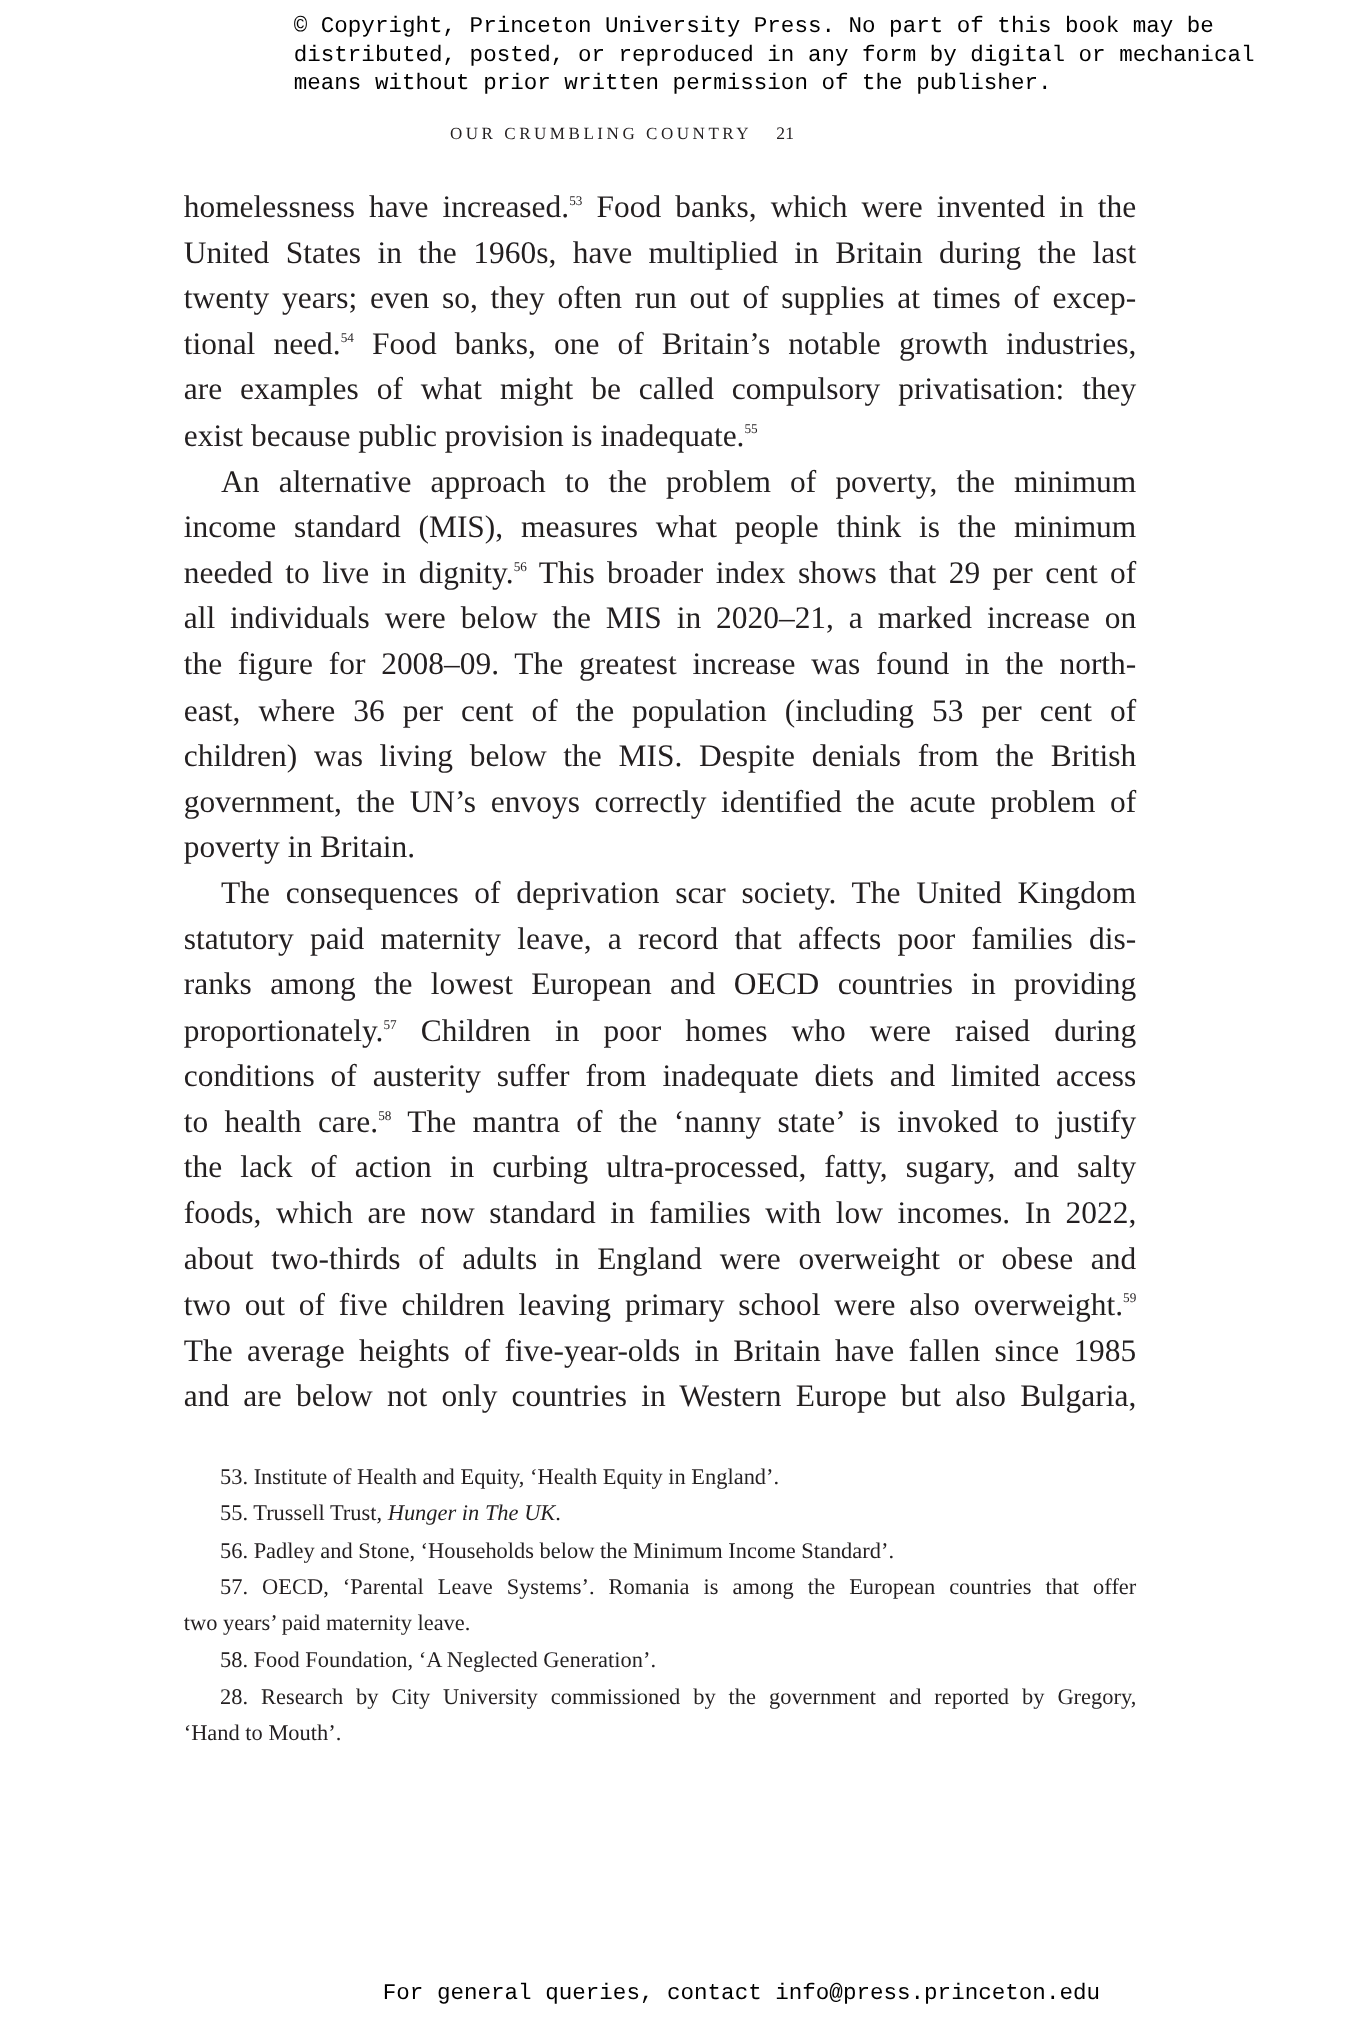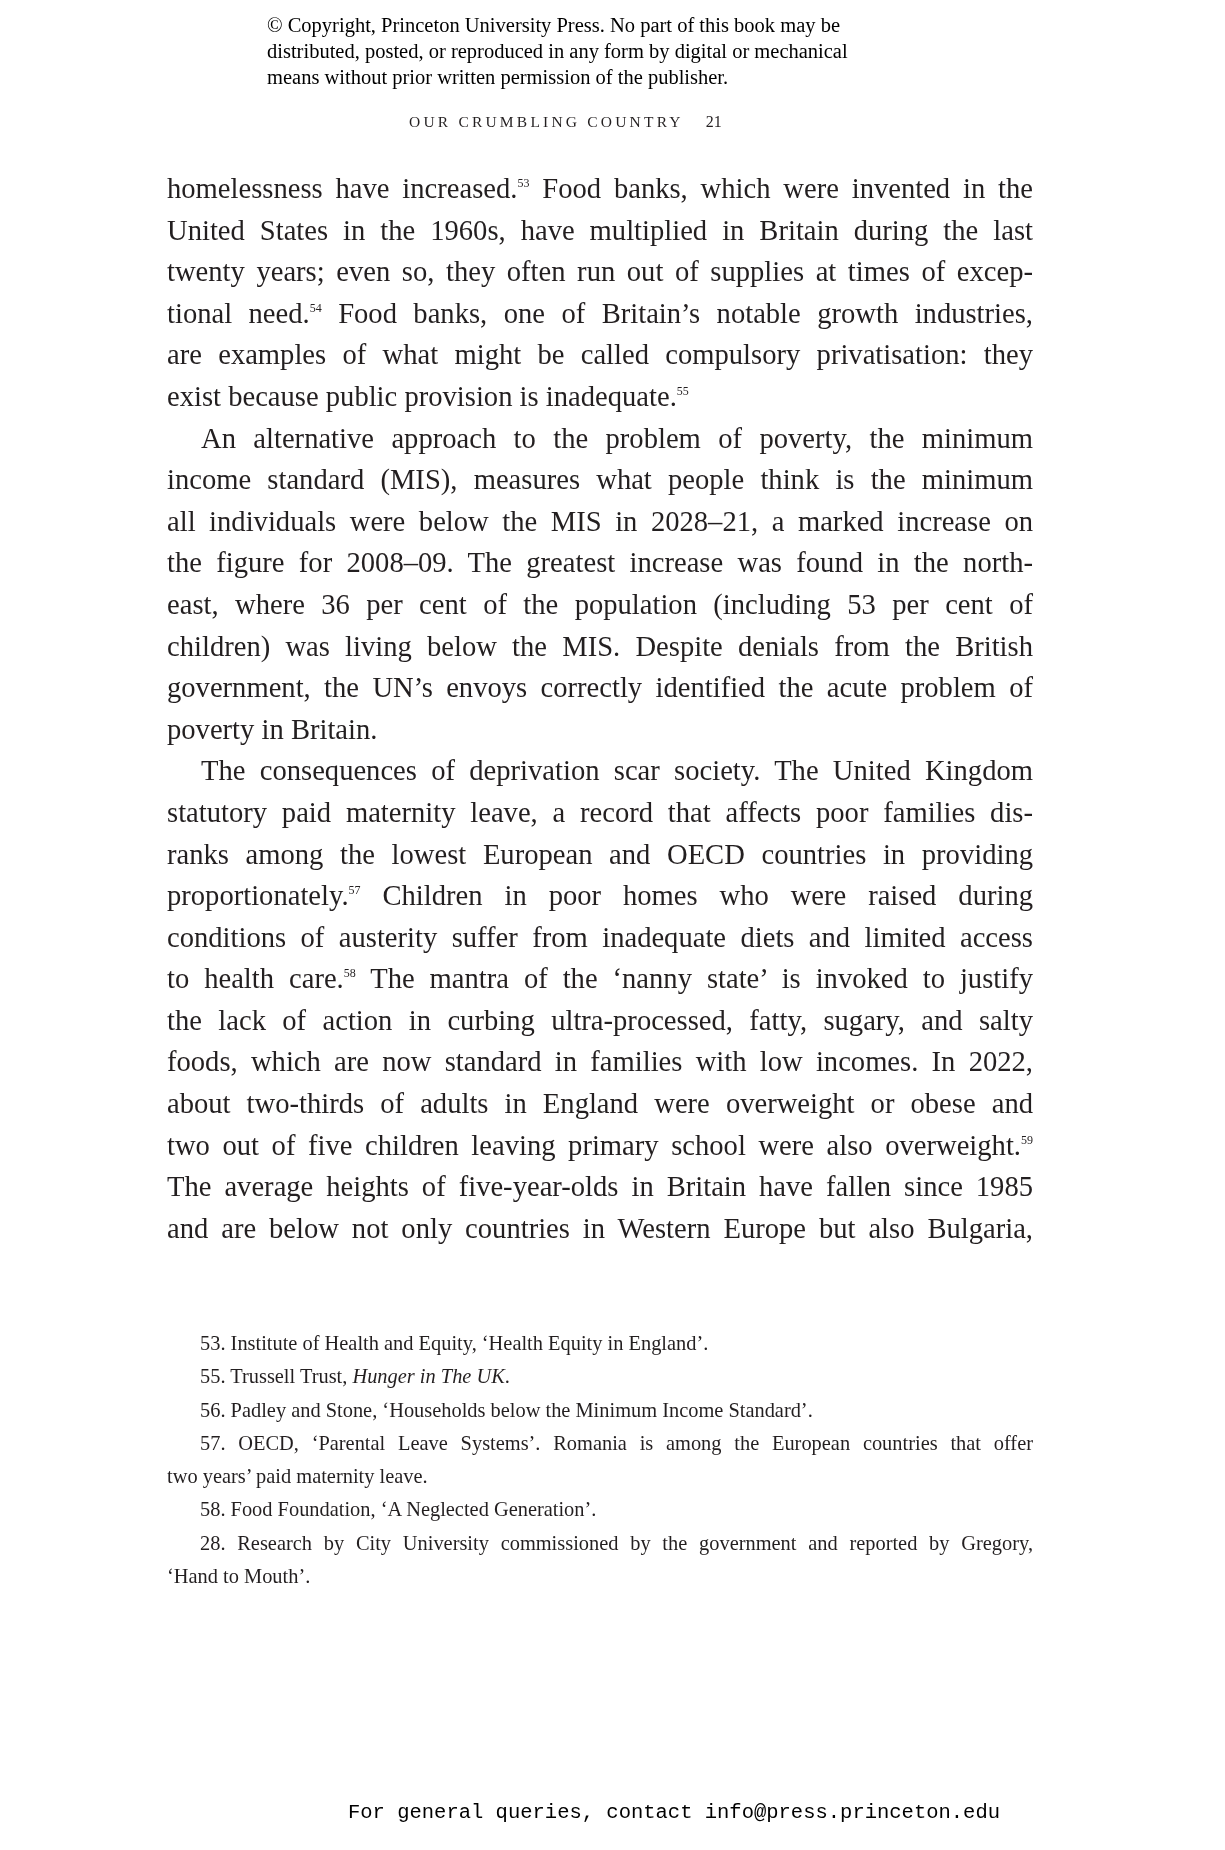--- a/index.html
+++ b/index.html
@@ -1,18 +1,18 @@
 <!DOCTYPE html>
 <html><head>
 <meta charset="utf-8">
 <style>
   html, body { margin: 0; padding: 0; background: #ffffff; }
   body { width: 1225px; height: 1850px; position: relative; overflow: hidden; }
   .copyright { position: absolute; left: 267px; top: 12px; width: 720px;
-    font-family: Liberation Serif, serif; font-size: 20.5px; line-height: 26px; color: #000; }
+    font-family: Liberation Mono, monospace; font-size: 20.5px; line-height: 26px; color: #000; }
   .copyright div { white-space: nowrap; }
   .running-head { position: absolute; left: 409px; top: 113px; white-space: nowrap;
     font-family: "Liberation Serif", serif; font-size: 15.5px; letter-spacing: 3.2px; color: #231f20; }
   .running-head .folio { letter-spacing: 0; margin-left: 22px; font-size: 16px; }
   .body-text { position: absolute; left: 167px; top: 168px; width: 866px;
     font-family: "Liberation Serif", serif; font-size: 28.6px; color: #231f20; }
   .line { height: 41.6px; line-height: 41.6px; white-space: nowrap; text-align: justify; text-align-last: justify; overflow: visible; }
   .line.last { text-align-last: left; }
   .line.indent { padding-left: 34px; }
   sup.fn { font-size: 12px; line-height: 0; vertical-align: 0; position: relative; top: -11px; }
@@ -41,21 +41,22 @@
 <div class="body-text">
   <div class="line"><span>homelessness have increased.</span><sup class="fn">53</sup><span> Food banks, which were invented in the</span></div>
   <div class="line">United States in the 1960s, have multiplied in Britain during the last</div>
   <div class="line">twenty years; even so, they often run out of supplies at times of excep-</div>
   <div class="line"><span>tional need.</span><sup class="fn">54</sup><span> Food banks, one of Britain’s notable growth industries,</span></div>
   <div class="line">are examples of what might be called compulsory privatisation: they</div>
   <div class="line last"><span>exist because public provision is inadequate.</span><sup class="fn">55</sup></div>
 
   <div class="line indent">An alternative approach to the problem of poverty, the minimum</div>
   <div class="line">income standard (MIS), measures what people think is the minimum</div>
-  <div class="line">all individuals were below the MIS in 2028–21, a marked increase on</div>
+  <div class="line"><span>needed to live in dignity.</span><sup class="fn">56</sup><span> This broader index shows that 29 per cent of</span></div>
+  <div class="line">all individuals were below the MIS in 2020–21, a marked increase on</div>
   <div class="line">the figure for 2008–09. The greatest increase was found in the north-</div>
   <div class="line">east, where 36 per cent of the population (including 53 per cent of</div>
   <div class="line">children) was living below the MIS. Despite denials from the British</div>
   <div class="line">government, the UN’s envoys correctly identified the acute problem of</div>
   <div class="line last">poverty in Britain.</div>
 
   <div class="line indent">The consequences of deprivation scar society. The United Kingdom</div>
   <div class="line">statutory paid maternity leave, a record that affects poor families dis-</div>
   <div class="line">ranks among the lowest European and OECD countries in providing</div>
   <div class="line"><span>proportionately.</span><sup class="fn">57</sup><span> Children in poor homes who were raised during</span></div>

